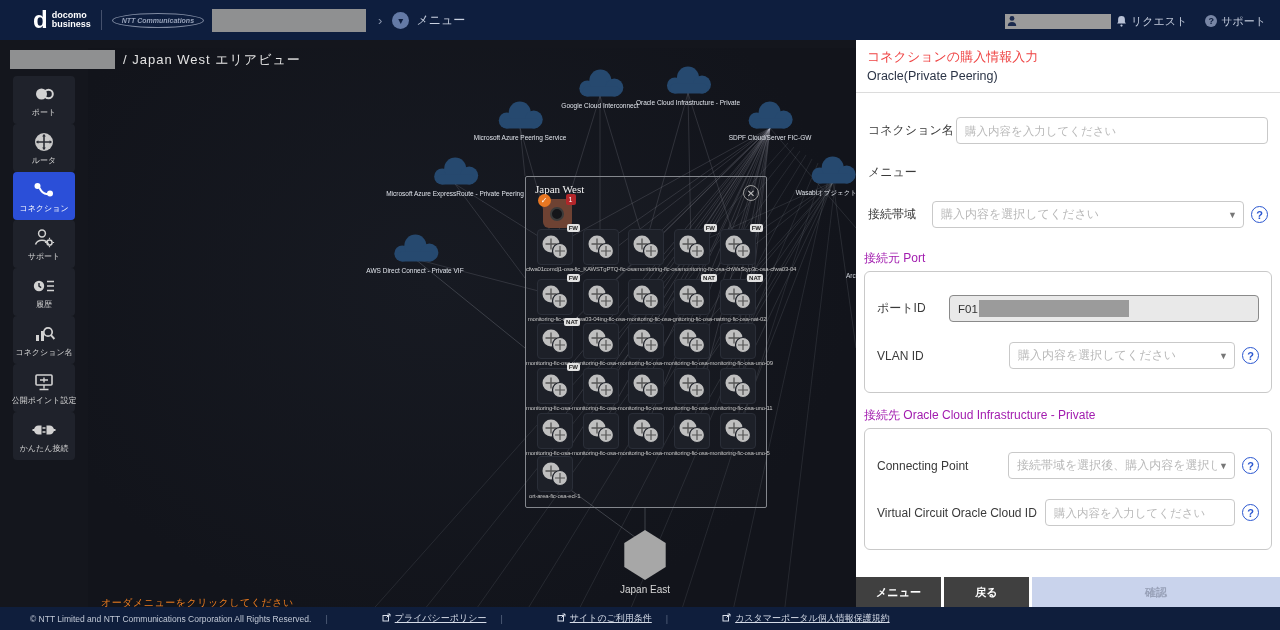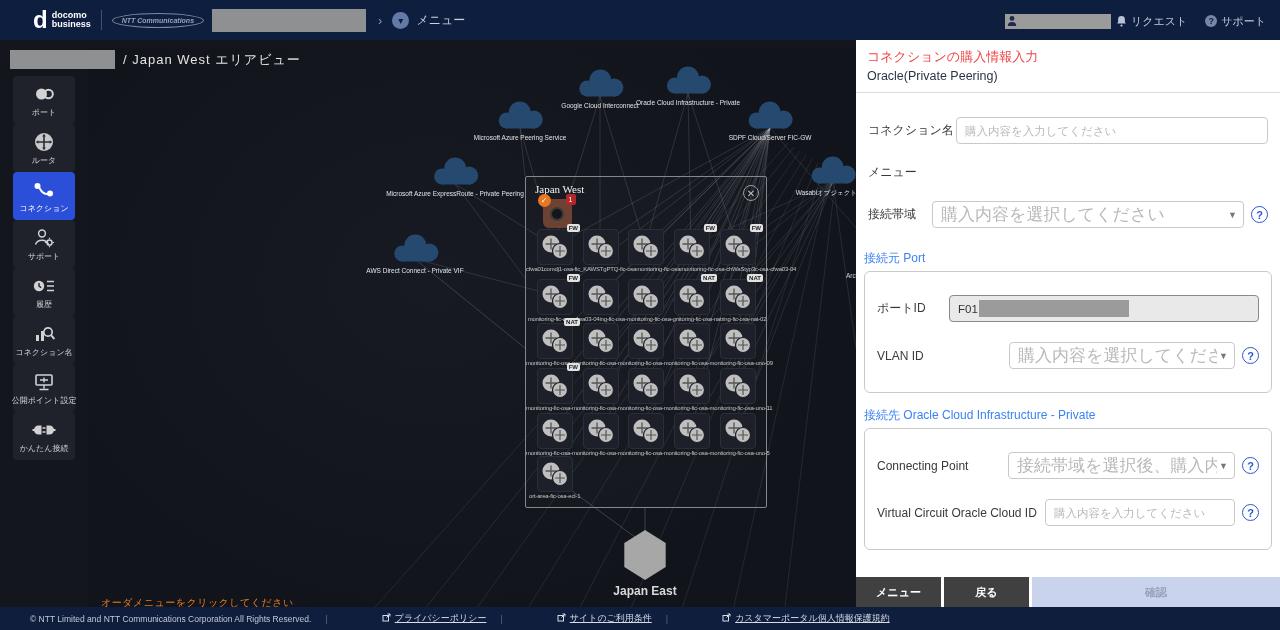--- a/index.html
+++ b/index.html
@@ -54,42 +54,42 @@
   .ports-ico .lens{width:14px;height:14px;border-radius:50%;background:#15161a;border:2px solid #3a3a3a;}
   .badge-check{position:absolute;left:-5px;top:-5px;width:13px;height:13px;border-radius:50%;background:#e87722;color:#fff;font-size:8px;display:flex;align-items:center;justify-content:center;}
   .badge-count{position:absolute;right:-4px;top:-5px;min-width:10px;height:11px;border-radius:2px;background:#b3262a;color:#fff;font-size:7px;display:flex;align-items:center;justify-content:center;padding:0 2px;}
   .ports-label{margin-top:3px;font-size:7.5px;color:#e8e8e8;}
   .g-tile{position:absolute;width:36px;height:36px;border-radius:4px;background:#1d2028;border:1px solid #2a2e38;display:flex;align-items:center;justify-content:center;cursor:pointer;}
   .g-badge{position:absolute;right:-8px;top:-6px;background:#e2e2e2;color:#222;font-size:6px;font-weight:bold;border-radius:2px;padding:0px 2px;line-height:8px;}
   .g-label{position:absolute;width:242px;text-align:center;font-size:6px;color:#c4c4c4;white-space:nowrap;letter-spacing:-0.2px;overflow:visible;}
   .g-label.left{text-align:left;padding-left:3px;}
   .jeast{position:absolute;left:521px;top:482px;width:72px;display:flex;flex-direction:column;align-items:center;cursor:pointer;}
   .hex{width:46px;height:50px;background:#a7a7a7;clip-path:polygon(50% 0,95% 26%,95% 74%,50% 100%,5% 74%,5% 26%);}
-  .jeast .c-label{margin-top:4px;font-size:12px;color:#d8d8d8;font-weight:bold;}
+  .jeast .c-label{margin-top:4px;font-size:10px;color:#d8d8d8;}
   .map-hint{position:absolute;left:13px;top:548px;color:#ef7d1f;font-size:10px;font-weight:normal;letter-spacing:0.5px;}
   
   .panel{position:absolute;left:856px;top:0;width:424px;height:567px;background:#fff;display:flex;flex-direction:column;color:#333;}
   .p-head{padding:8px 11px 9px;border-bottom:1px solid #dcdcdc;}
   .p-title{font-size:13px;color:#ef4444;margin-bottom:3px;}
   .p-sub{font-size:12.5px;color:#2b3446;}
   .p-body{flex:1;padding-top:4px;overflow:hidden;}
   .frow{display:flex;align-items:center;padding:0 12px;margin:20px 0;}
   .fbox .frow{padding:0 10px;}
   .flabel{font-size:12px;color:#3a3a3a;white-space:nowrap;}
   .w88{flex:0 0 88px;} .w132{flex:0 0 132px;} .w64{flex:0 0 64px;}
   .w73{flex:0 0 72px;} .w133{flex:0 0 132px;} .w131{flex:0 0 131px;} .w168{flex:0 0 168px;}
   .finput{flex:1;height:27px;border:1px solid #c9c9c9;border-radius:4px;font-size:11.5px;padding:0 8px;color:#333;font-family:inherit;display:flex;align-items:center;}
   input.finput::placeholder{color:#b8b8b8;}
   .finput.readonly{background:#e9e9e9;border-color:#8a8a8a;}
   .redact-inline{display:inline-block;width:150px;height:17px;background:#9b9b9b;margin-left:1px;}
   .fselect{flex:1;height:27px;border:1px solid #c9c9c9;border-radius:4px;display:flex;align-items:center;padding:0 6px 0 8px;cursor:pointer;overflow:hidden;}
-  .fselect .ph{flex:1;font-size:17px;color:#b8b8b8;white-space:nowrap;overflow:hidden;}
+  .fselect .ph{flex:1;font-size:12px;color:#b8b8b8;white-space:nowrap;overflow:hidden;}
   .fselect .caret{color:#777;font-size:9px;margin-left:2px;}
   .help{flex:0 0 17px;height:17px;margin-left:7px;border:1.5px solid #2b57d0;border-radius:50%;color:#2b57d0;font-size:11px;font-weight:bold;display:flex;align-items:center;justify-content:center;cursor:pointer;}
-  .sec-label{font-size:12px;color:#3b82f6;padding:2px 8px 4px;}
+  .sec-label{font-size:12px;color:#a21caf;padding:2px 8px 4px;}
   .fbox{border:1px solid #c9c9c9;border-radius:6px;margin:0 8px 12px;padding:3px 2px;}
   .p-actions{display:flex;height:30px;gap:3px;background:#fff;}
   .btn{border:none;font-family:inherit;font-size:11px;font-weight:bold;cursor:pointer;}
   .btn.dark{flex:0 0 85px;background:#404040;color:#fff;}
   .btn.confirm{flex:1;background:#c9d3ec;color:#99a2b9;cursor:default;}
   
   .footer{position:absolute;left:0;top:607px;width:1280px;height:23px;background:#0f1e3c;display:flex;align-items:center;padding-left:30px;z-index:25;}
   .f-copy{font-size:8.5px;color:#c2c9d6;}
   .f-sep{color:#5a6780;margin:0 14px;font-size:9px;}
   .f-link{display:flex;align-items:center;gap:4px;font-size:9px;color:#d6dce8;text-decoration:underline;cursor:pointer;white-space:nowrap;padding-left:40px;}

